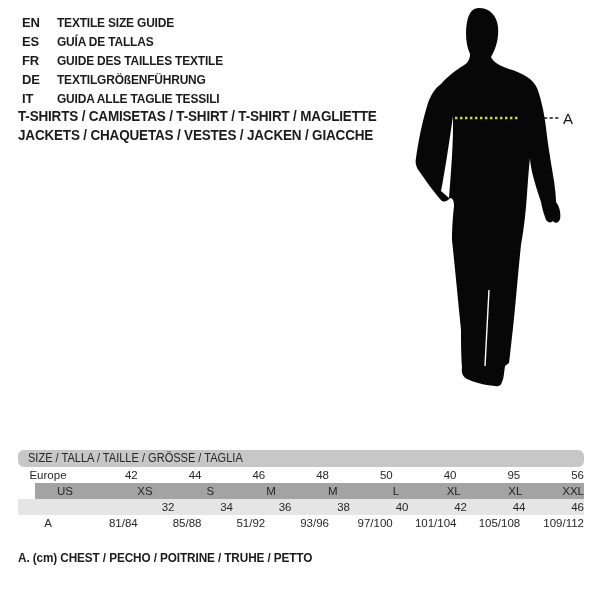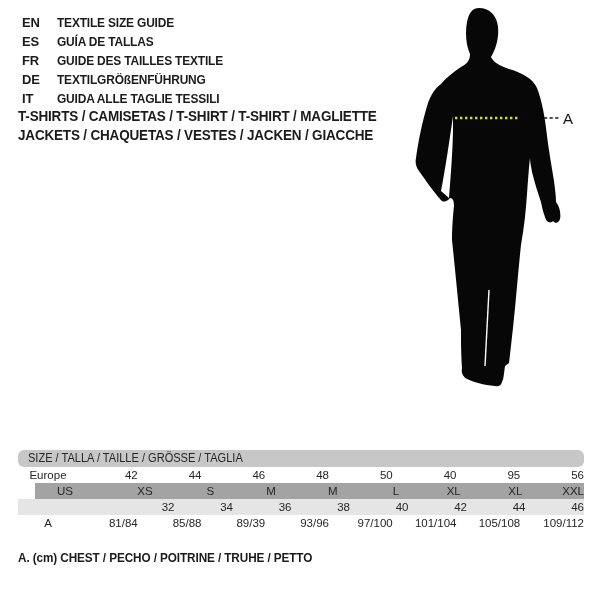--- a/index.html
+++ b/index.html
@@ -146,21 +146,21 @@
       <span class="tcell">38</span>
       <span class="tcell">40</span>
       <span class="tcell">42</span>
       <span class="tcell">44</span>
       <span class="tcell">46</span>
     </div>
     <div class="trow" style="background: rgb(255, 255, 255);">
       <span class="tlabel">A</span>
       <span class="tcell">81/84</span>
       <span class="tcell">85/88</span>
-      <span class="tcell">89/39</span>
+      <span class="tcell">51/92</span>
       <span class="tcell">93/96</span>
       <span class="tcell">97/100</span>
       <span class="tcell">101/104</span>
       <span class="tcell">105/108</span>
       <span class="tcell">109/112</span>
     </div>
   </div>
 
   <div class="footnote">
     <span>A. (cm) CHEST / PECHO / POITRINE / TRUHE / PETTO</span>

